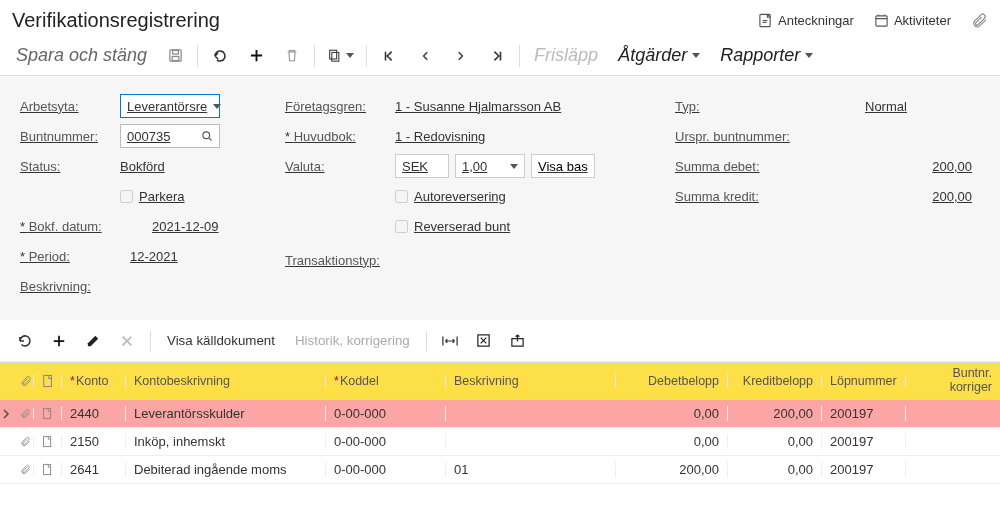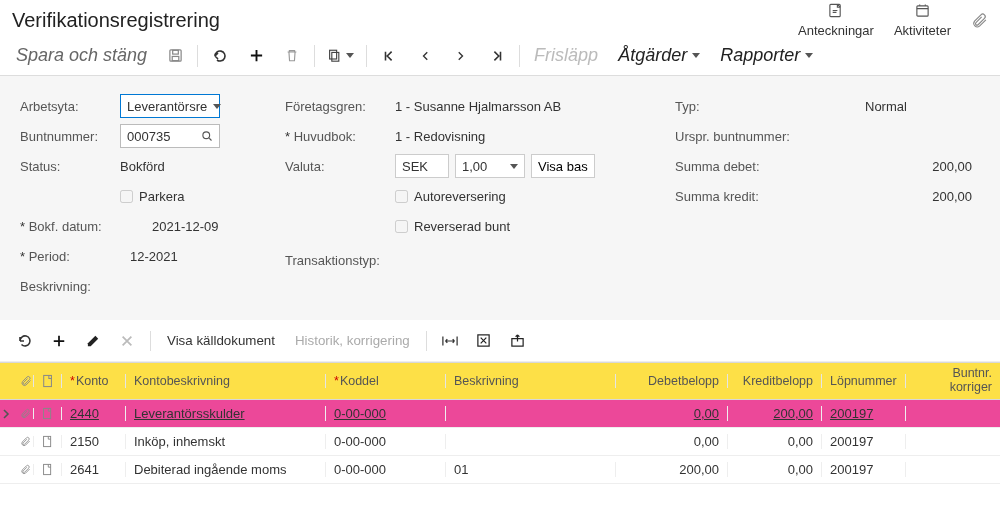--- a/index.html
+++ b/index.html
@@ -29,21 +29,20 @@
     display: flex;
     gap: 20px;
     align-items: center;
     color: #333;
   }
   .header-btn {
     display: flex;
     align-items: center;
     gap: 5px;
     cursor: pointer;
-    flex-direction: column;
   }
   .toolbar {
     display: flex;
     align-items: center;
     height: 40px;
     padding: 0 6px;
     border-bottom: 1px solid #ddd;
     gap: 0;
   }
   .tbtn {
@@ -79,21 +78,21 @@
     width: 1px; height: 22px;
     background: #ddd;
     margin: 0 4px;
   }
   .form-area {
     background: #f6f6f6;
     padding: 16px 20px 18px 20px;
     display: flex;
     gap: 30px;
   }
-  .col { flex: 0 0 auto; }
+  .col { flex: 0 0 auto; text-decoration: underline; }
   .col1 { width: 235px; }
   .col2 { width: 360px; }
   .col3 { flex: 1; }
   .frow {
     display: flex;
     align-items: center;
     min-height: 28px;
     margin-bottom: 2px;
   }
   .flabel {
@@ -177,21 +176,21 @@
     color: #555;
     font-size: 12.5px;
   }
   .grid-row {
     display: flex;
     height: 28px;
     align-items: center;
     border-bottom: 1px solid #eee;
     font-size: 13px;
   }
-  .grid-row.sel { background: #ec4899; text-decoration: underline; }
+  .grid-row.sel { background: #fca5a5; }
   .gc {
     flex: 0 0 auto;
     padding: 0 8px;
     overflow: hidden;
     text-overflow: ellipsis;
     white-space: nowrap;
     border-right: 1px solid #eee;
   }
   .grid-head .gc { border-right: 1px solid #e5e5e5; }
   .gc.handle { width: 12px; padding: 0; border-right: none; }

